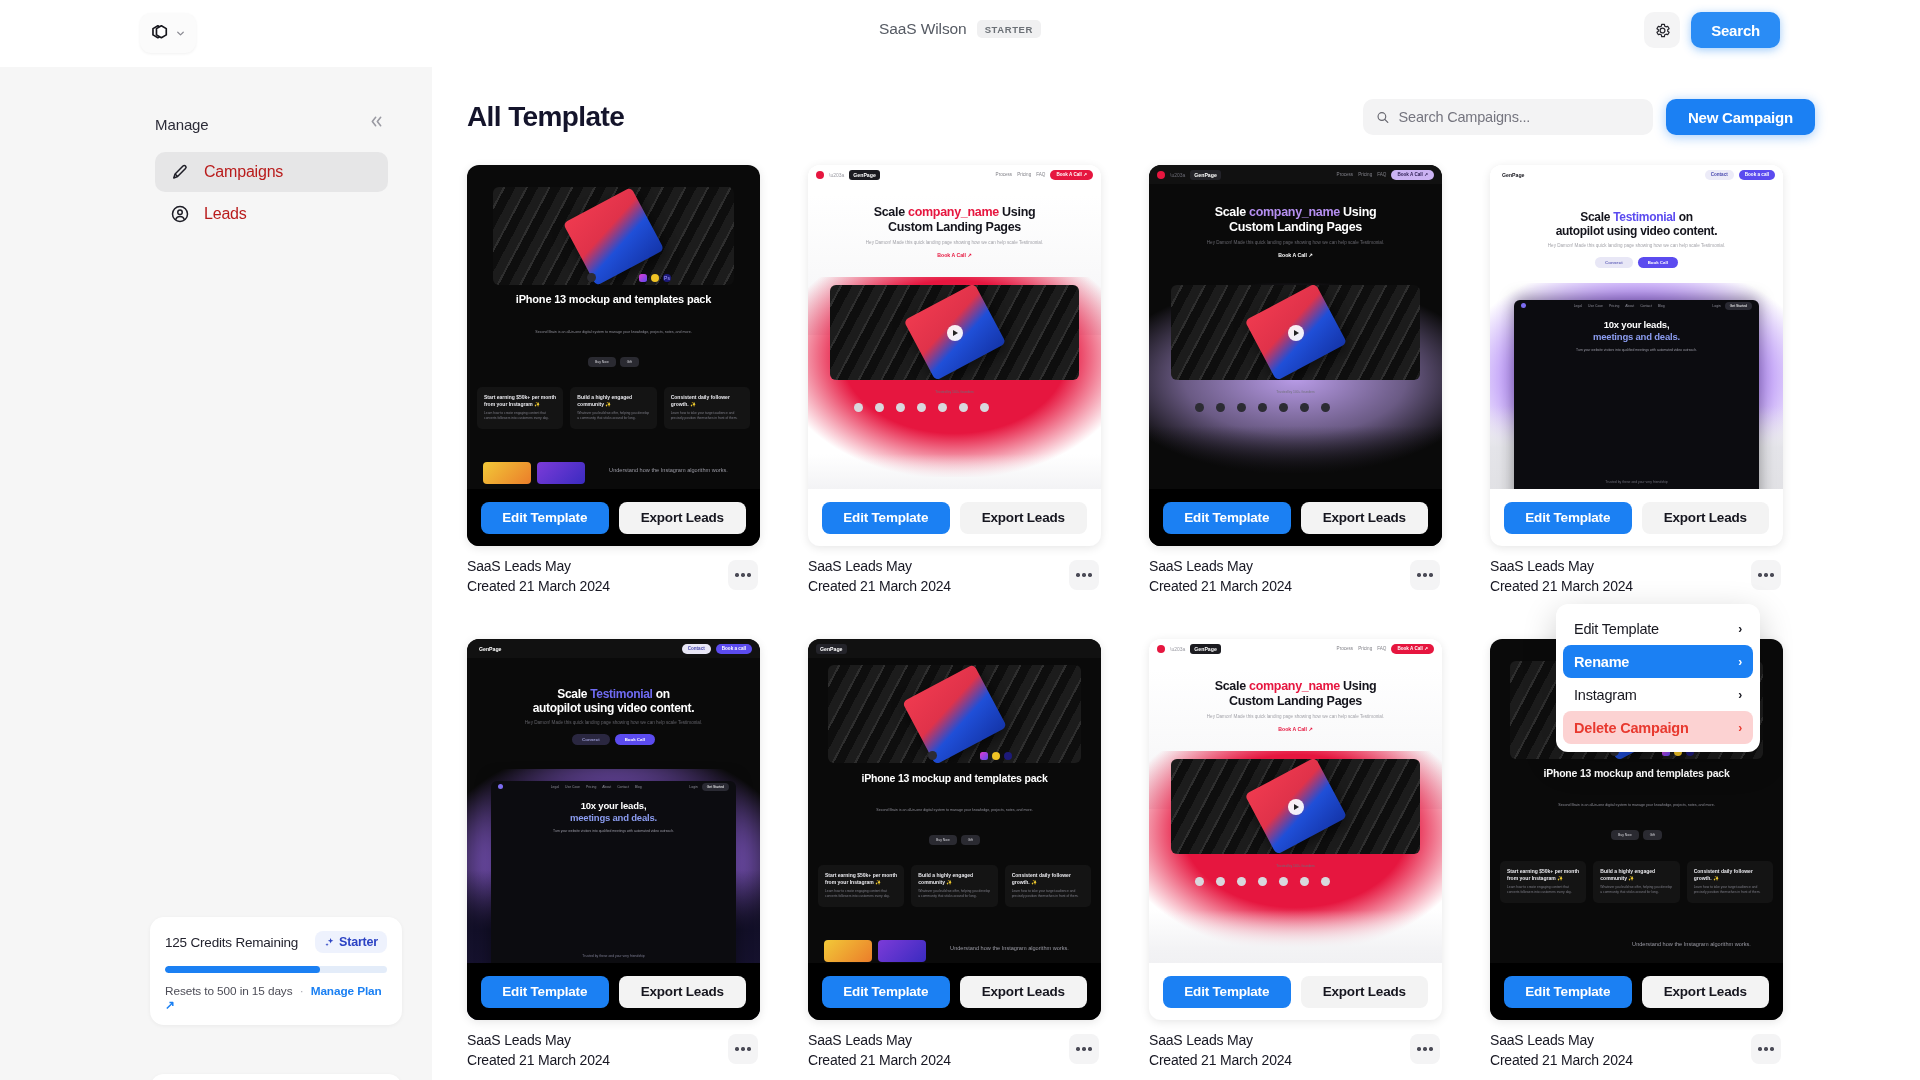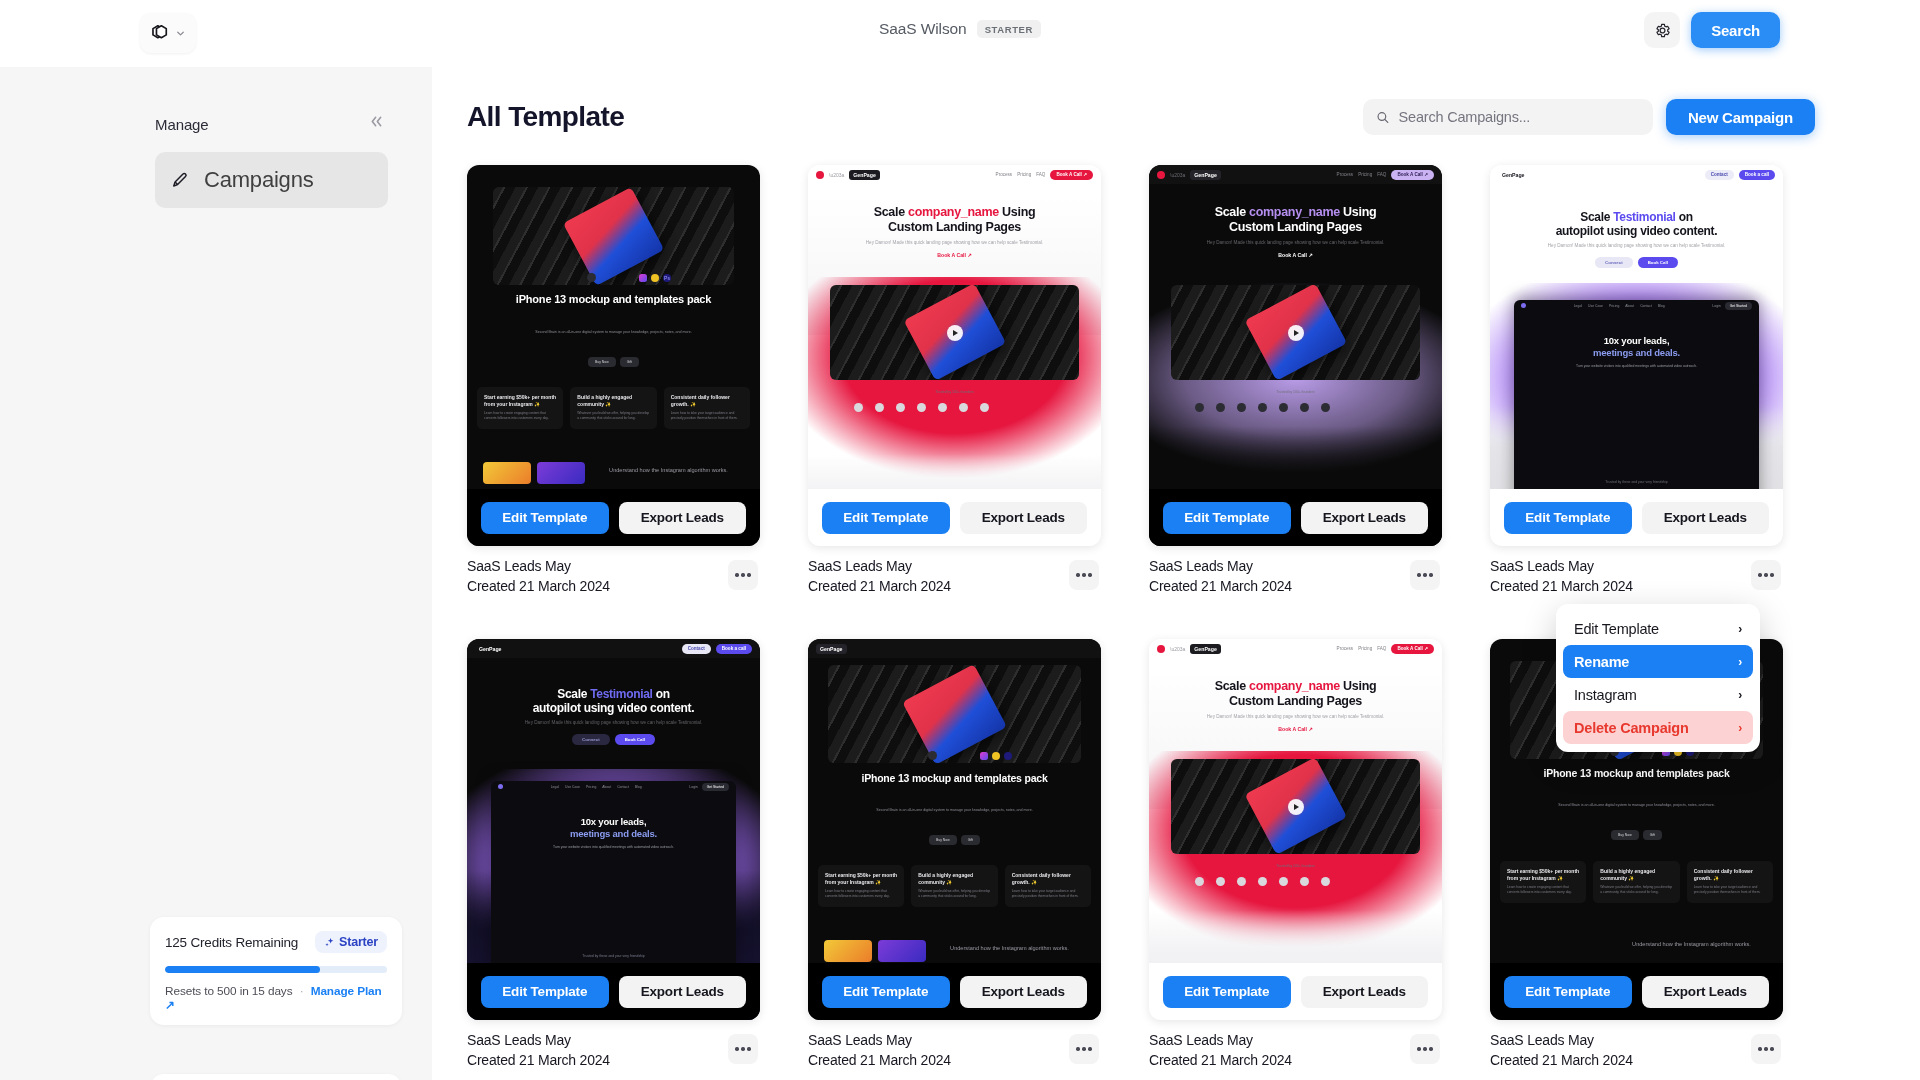--- a/index.html
+++ b/index.html
@@ -63,22 +63,22 @@
     padding: 46px 44px 0 155px;
   }
   .sidebar-section-label { font-size: 15px; color: #2c2c38; letter-spacing: -0.1px; }
   .collapse-btn {
     background: none; border: none; cursor: pointer; color: #9a9aa2;
     font-size: 16px; line-height: 1; padding: 2px 4px;
   }
   .nav { margin-top: 19px; padding: 0 44px 0 155px; }
   .nav-item {
     display: flex; align-items: center; gap: 14px;
-    height: 56px; padding: 0 14px; border-radius: 10px;
-    cursor: pointer; color: #404040; font-size: 22px; letter-spacing: -0.2px;
+    height: 40px; padding: 0 14px; border-radius: 10px;
+    cursor: pointer; color: #b91c1c; font-size: 16px; letter-spacing: -0.2px;
     margin-bottom: 2px;
   }
   .nav-item.active { background: #e6e6e7; }
   .nav-icon { width: 21px; height: 21px; display: flex; align-items: center; justify-content: center; }
 
   
   .credits-card {
     position: absolute; left: 150px; top: 850px; width: 252px;
     background: #ffffff; border-radius: 14px; padding: 14px 15px 13px;
     box-shadow: 0 1px 4px rgba(0,0,0,0.05);
@@ -202,21 +202,21 @@
   }
   .inner-panel {
     position:absolute; border-radius:6px 6px 0 0; background:#0c0c10; overflow:hidden;
     box-shadow: 0 -2px 16px rgba(0,0,0,.4);
   }
   .ip-nav { height:11px; display:flex; align-items:center; padding:0 7px; gap:4px; }
   .ip-dot { width:5px;height:5px;border-radius:50%;background:#7c6cf0; }
   .ip-links { display:flex; gap:6px; flex:1; justify-content:center; }
   .ip-link { font-size:3.4px; color:#8b8b96; }
   .ip-cta { font-size:3.4px; color:#fff; background:#2a2a33; border-radius:99px; padding:2px 5px; }
-  .ip-h { text-align:center; margin-top:24px; font-size:9.5px; font-weight:bold; color:#fff; line-height:1.25; letter-spacing:-.2px; }
+  .ip-h { text-align:center; margin-top:8px; font-size:9.5px; font-weight:bold; color:#fff; line-height:1.25; letter-spacing:-.2px; }
   .ip-h .b { color:#8b9cf0; }
   .ip-sub { text-align:center; font-size:3.4px; color:#9a9aa5; margin-top:5px; padding:0 56px; line-height:1.5; }
   .ip-circle {
     position:absolute; left:50%; bottom:14px; transform:translateX(-50%);
     width:17px;height:17px;border-radius:50%; background:rgba(255,255,255,.9);
     display:flex;align-items:center;justify-content:center;
   }
   .ip-circle::after{ content:""; border-left:5px solid #222; border-top:3.4px solid transparent; border-bottom:3.4px solid transparent; margin-left:2px;}
   .cards-row { position:absolute; left:10px; right:10px; display:flex; gap:7px; }
   .mini-card { flex:1; background:#141414; border-radius:5px; padding:7px 7px; }
@@ -324,20 +324,30 @@
     <div class="nav">
       <div class="nav-item active">
         <span class="nav-icon">
           <svg width="20" height="20" viewBox="0 0 24 24">
             <path d="M4.5 19.3 L6.1 14.4 L15.6 4.9 a2.1 2.1 0 0 1 3 3 L9.1 17.4 Z" fill="none" stroke="#1d1d26" stroke-width="1.8" stroke-linejoin="round"></path>
             <path d="M6.1 14.4 L9.1 17.4" fill="none" stroke="#1d1d26" stroke-width="1.8"></path>
           </svg>
         </span>
         <span>Campaigns</span>
       </div>
+      <div class="nav-item">
+        <span class="nav-icon">
+          <svg width="20" height="20" viewBox="0 0 24 24">
+            <circle cx="12" cy="12" r="9" fill="none" stroke="#1d1d26" stroke-width="1.8"></circle>
+            <circle cx="12" cy="10" r="2.7" fill="none" stroke="#1d1d26" stroke-width="1.8"></circle>
+            <path d="M6.8 18.6a5.6 5.6 0 0 1 10.4 0" fill="none" stroke="#1d1d26" stroke-width="1.8" stroke-linecap="round"></path>
+          </svg>
+        </span>
+        <span>Leads</span>
+      </div>
     </div>
 
     <div class="credits-card">
       <div class="credits-row">
         <span class="credits-label">125 Credits Remaining</span>
         <span class="starter-chip">
           <svg width="11" height="11" viewBox="0 0 16 16">
             <path d="M9.6 1.4 L10.7 4.3 L13.6 5.4 L10.7 6.5 L9.6 9.4 L8.5 6.5 L5.6 5.4 L8.5 4.3 Z" fill="#2c43c4"></path>
             <path d="M4.4 8.6 L5.1 10.4 L6.9 11.1 L5.1 11.8 L4.4 13.6 L3.7 11.8 L1.9 11.1 L3.7 10.4 Z" fill="#2c43c4"></path>
           </svg>

